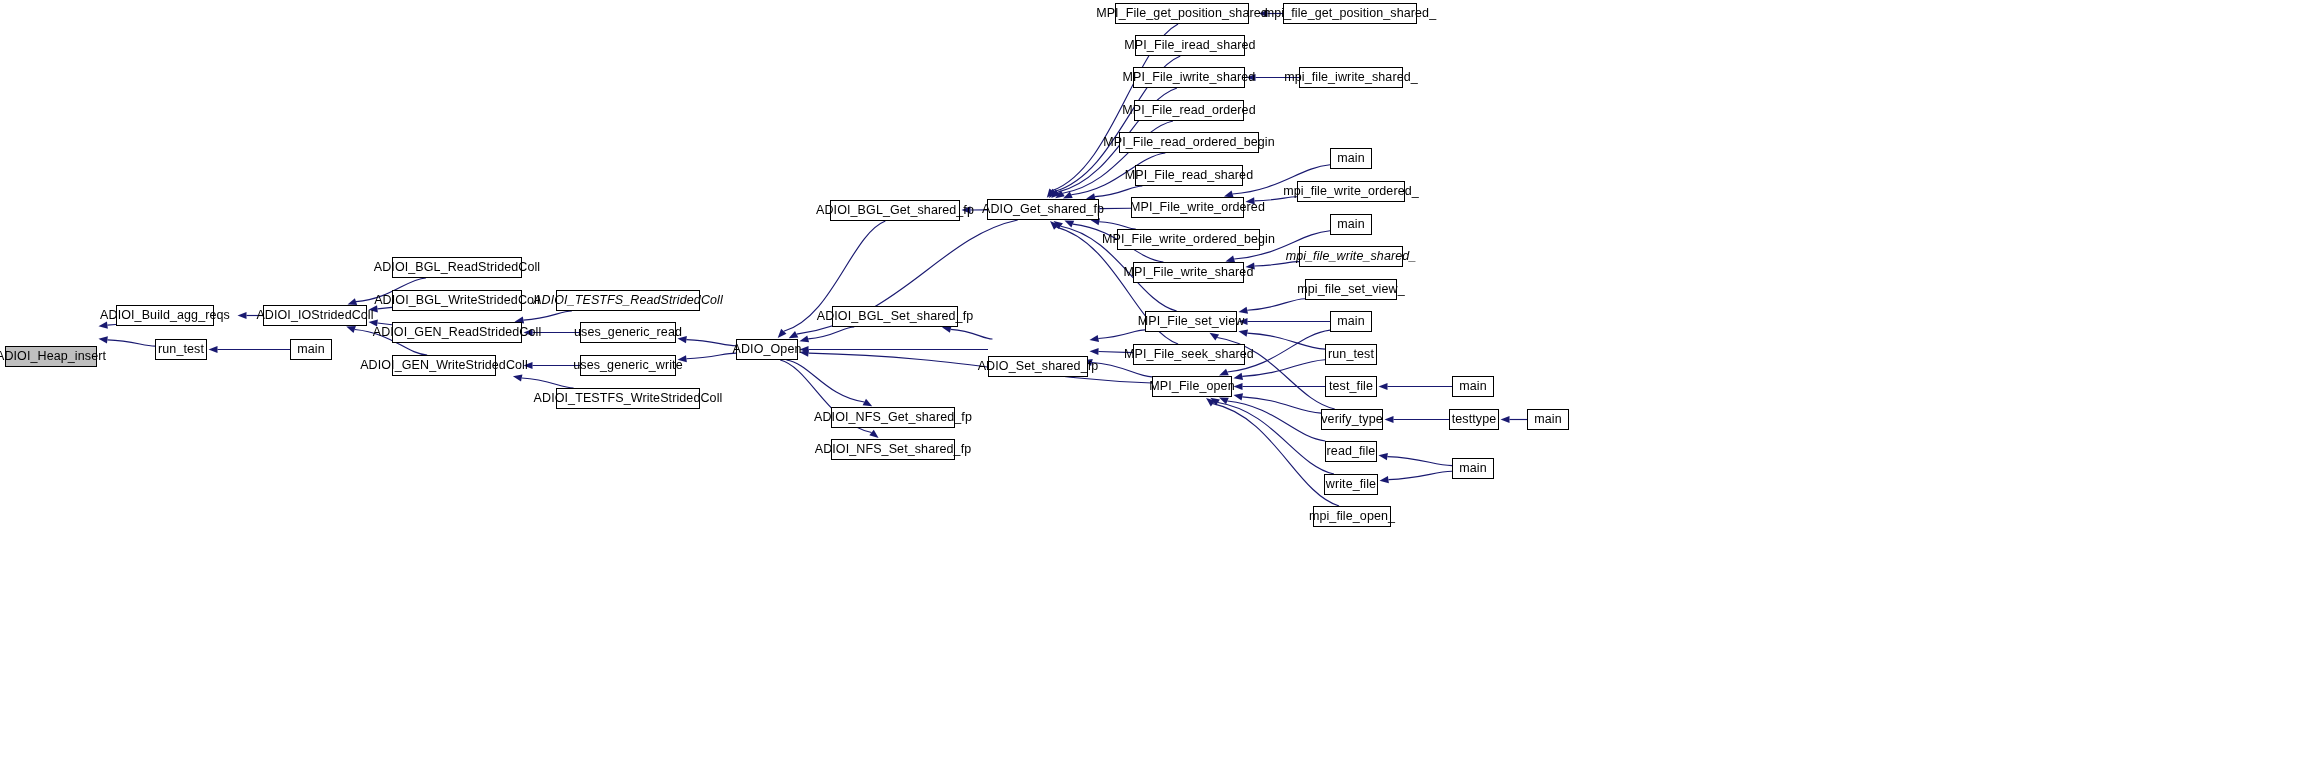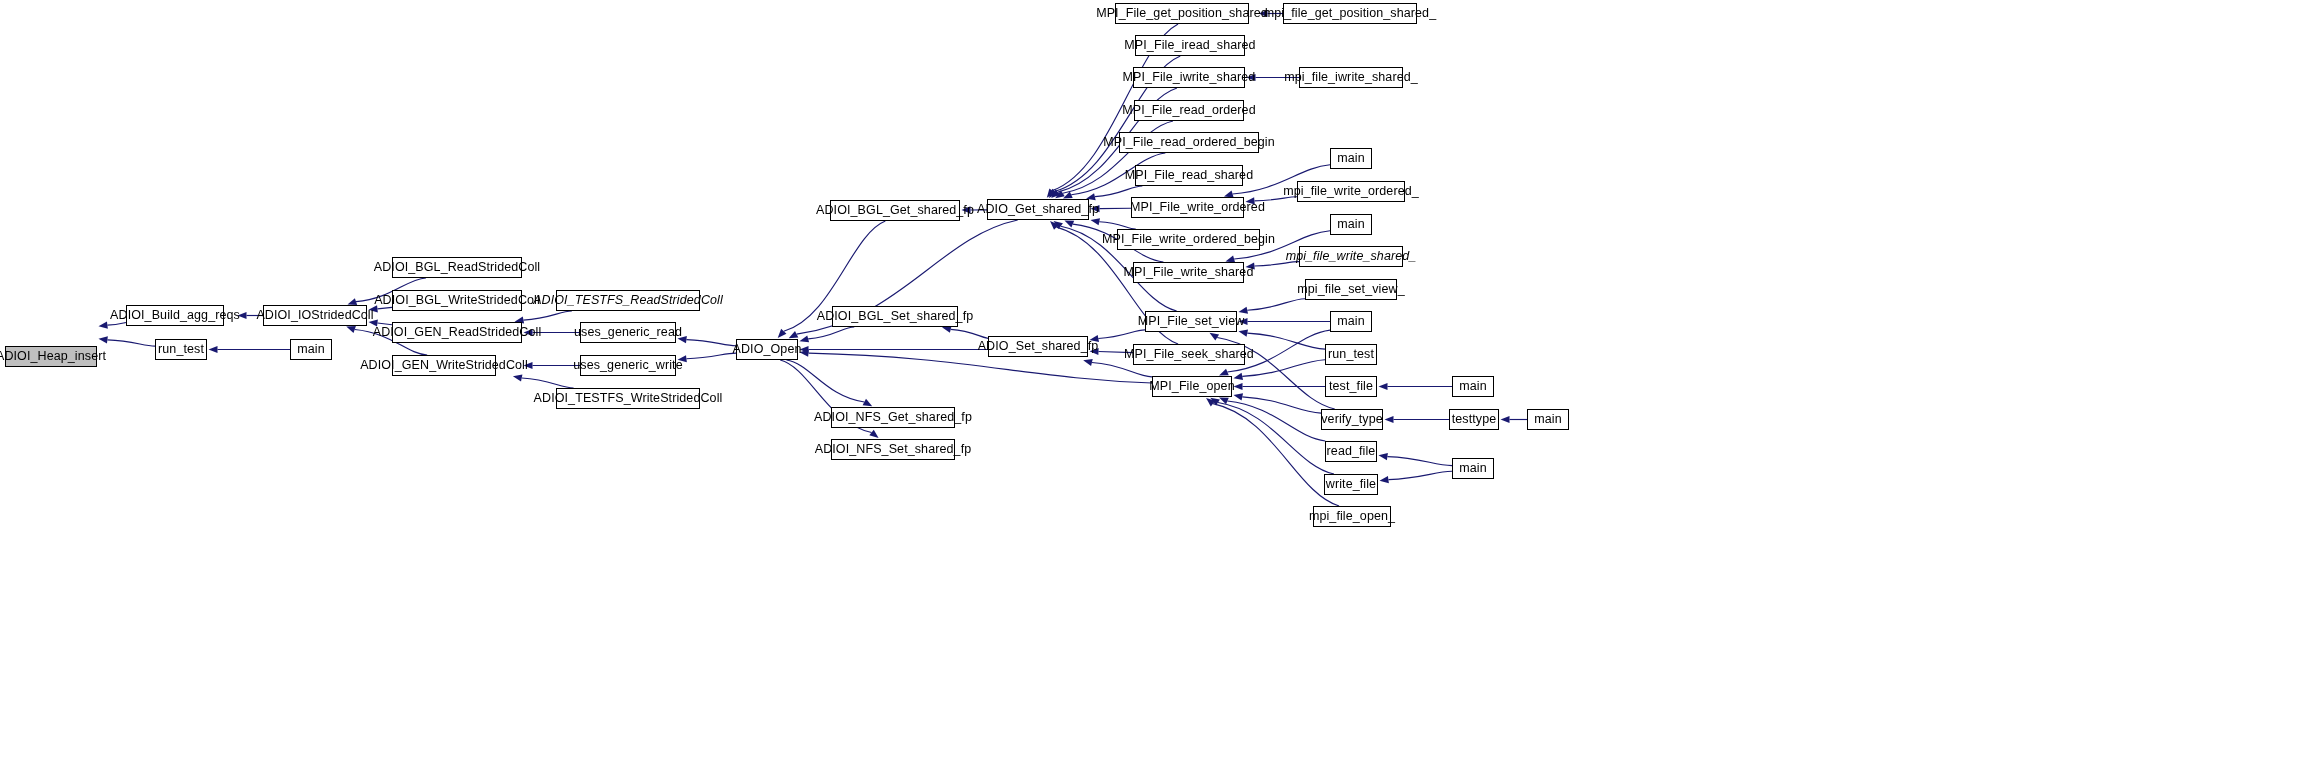--- a/index.html
+++ b/index.html
@@ -169,21 +169,21 @@
       <polygon points="1500.5,419.5 1509.5,415.9 1509.5,423.1" class="arrowhead"></polygon>
       <path d="M 1387.3995225468225 456.5720646171802 C 1421.1495225468225 457.82616297783596, 1433.8995225468225 465.14173674832773, 1452 465.57377049180326" class="edge"></path>
       <polygon points="1378.4856460781175,455.329967076459 1387.896361563111,453.00651402969817 1386.902683530534,460.13761520466227" class="arrowhead"></polygon>
       <path d="M 1388.4108500713148 479.5936590070406 C 1421.7108500713148 478.4290688431062, 1434.290850071315 471.6356262201554, 1452 471.25409836065575" class="edge"></path>
       <polygon points="1379.4872642959022,480.7639653382423 1387.942727538834,476.02422469687554 1388.8789726037955,483.1630933172057" class="arrowhead"></polygon>
     </svg>
   <div id="nodes">
       <div class="node root" style="left: 5px; top: 322px; width: 92px;">
         <span>ADIOI_Heap_insert</span>
       </div>
-      <div class="node" style="left: 126px; top: 305px; width: 98px;">
+      <div class="node" style="left: 116px; top: 305px; width: 98px;">
         <span>ADIOI_Build_agg_reqs</span>
       </div>
       <div class="node" style="left: 155px; top: 339px; width: 52px;">
         <span>run_test</span>
       </div>
       <div class="node" style="left: 263px; top: 305px; width: 104px;">
         <span>ADIOI_IOStridedColl</span>
       </div>
       <div class="node" style="left: 290px; top: 339px; width: 42px;">
         <span>main</span>
@@ -220,24 +220,24 @@
       </div>
       <div class="node" style="left: 832px; top: 306px; width: 126px;">
         <span>ADIOI_BGL_Set_shared_fp</span>
       </div>
       <div class="node" style="left: 831px; top: 407px; width: 124px;">
         <span>ADIOI_NFS_Get_shared_fp</span>
       </div>
       <div class="node" style="left: 831px; top: 439px; width: 124px;">
         <span>ADIOI_NFS_Set_shared_fp</span>
       </div>
-      <div class="node" style="left: 987px; top: 199px; width: 102px;">
+      <div class="node" style="left: 987px; top: 199px; width: 112px;">
         <span>ADIO_Get_shared_fp</span>
       </div>
-      <div class="node" style="left: 988px; top: 336px; width: 100px;">
+      <div class="node" style="left: 988px; top: 356px; width: 100px;">
         <span>ADIO_Set_shared_fp</span>
       </div>
       <div class="node" style="left: 1115px; top: 3px; width: 134px; text-align: center;">
         <span>MPI_File_get_position_shared</span>
       </div>
       <div class="node" style="left: 1135px; top: 35px; width: 110px;">
         <span>MPI_File_iread_shared</span>
       </div>
       <div class="node" style="left: 1133px; top: 67px; width: 112px;">
         <span>MPI_File_iwrite_shared</span>

